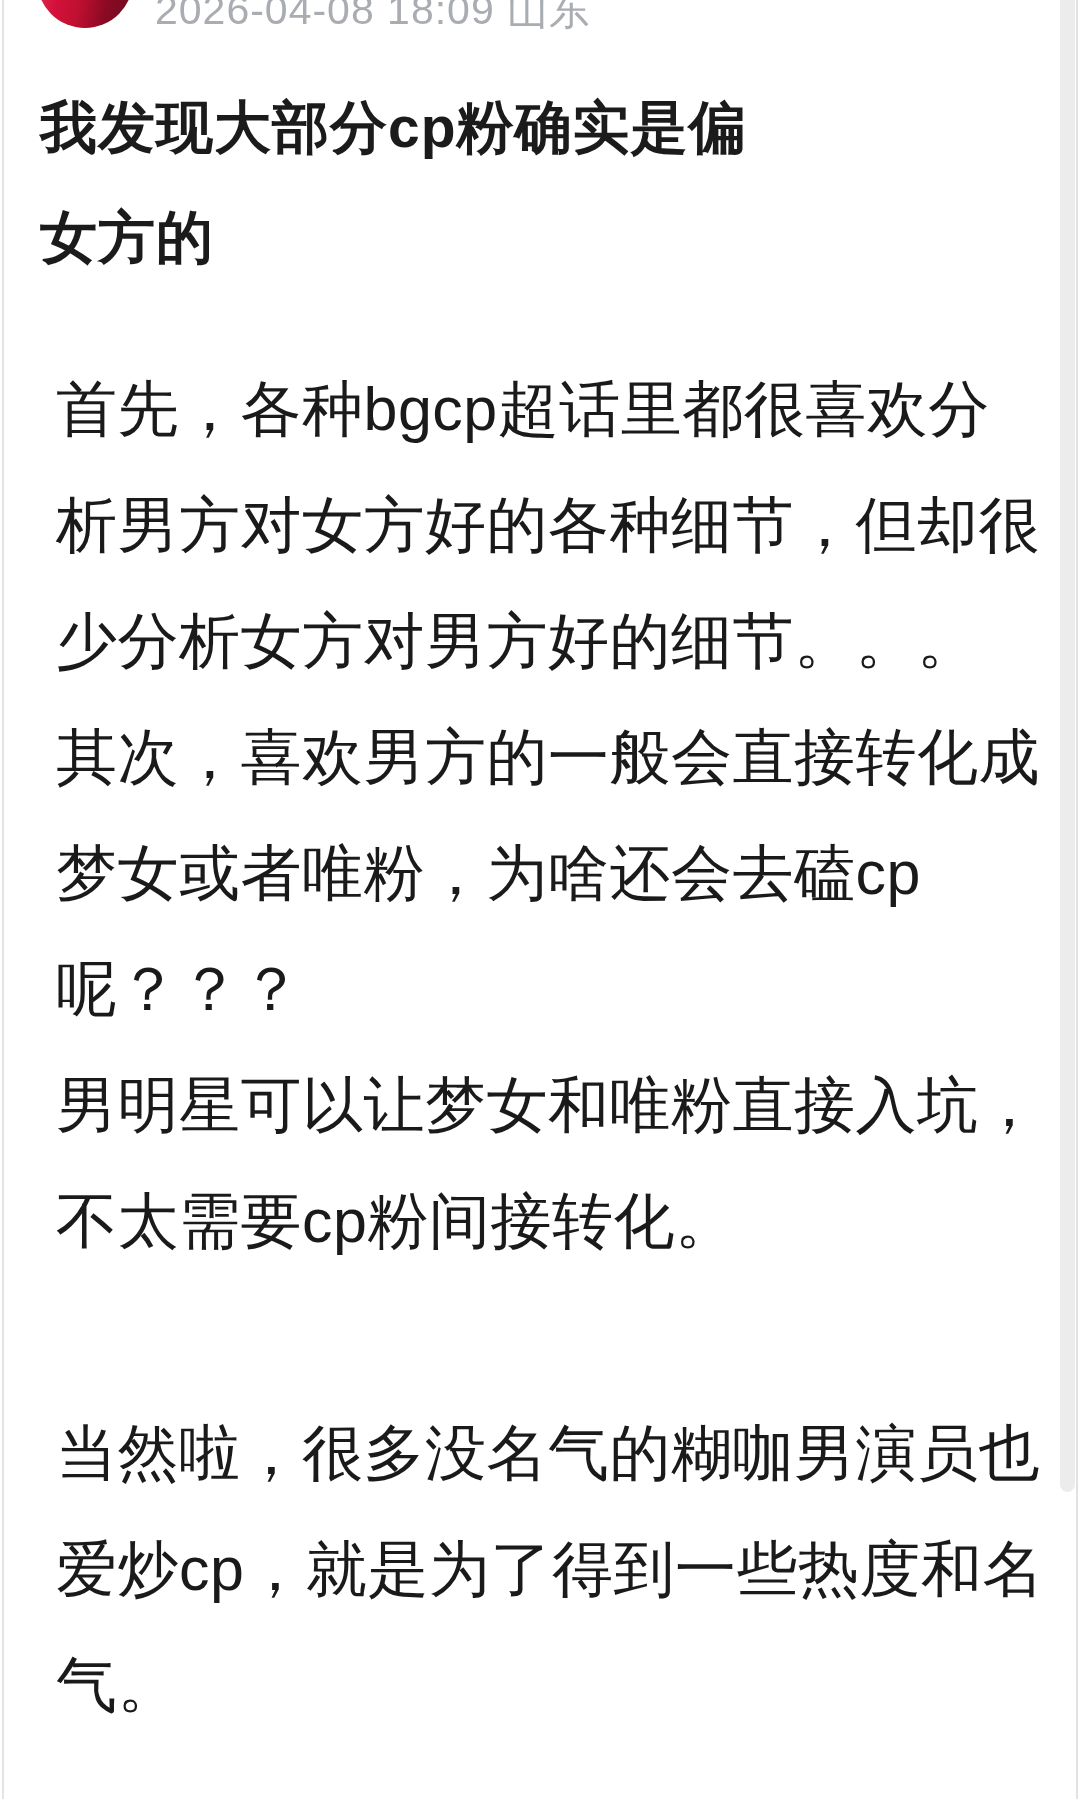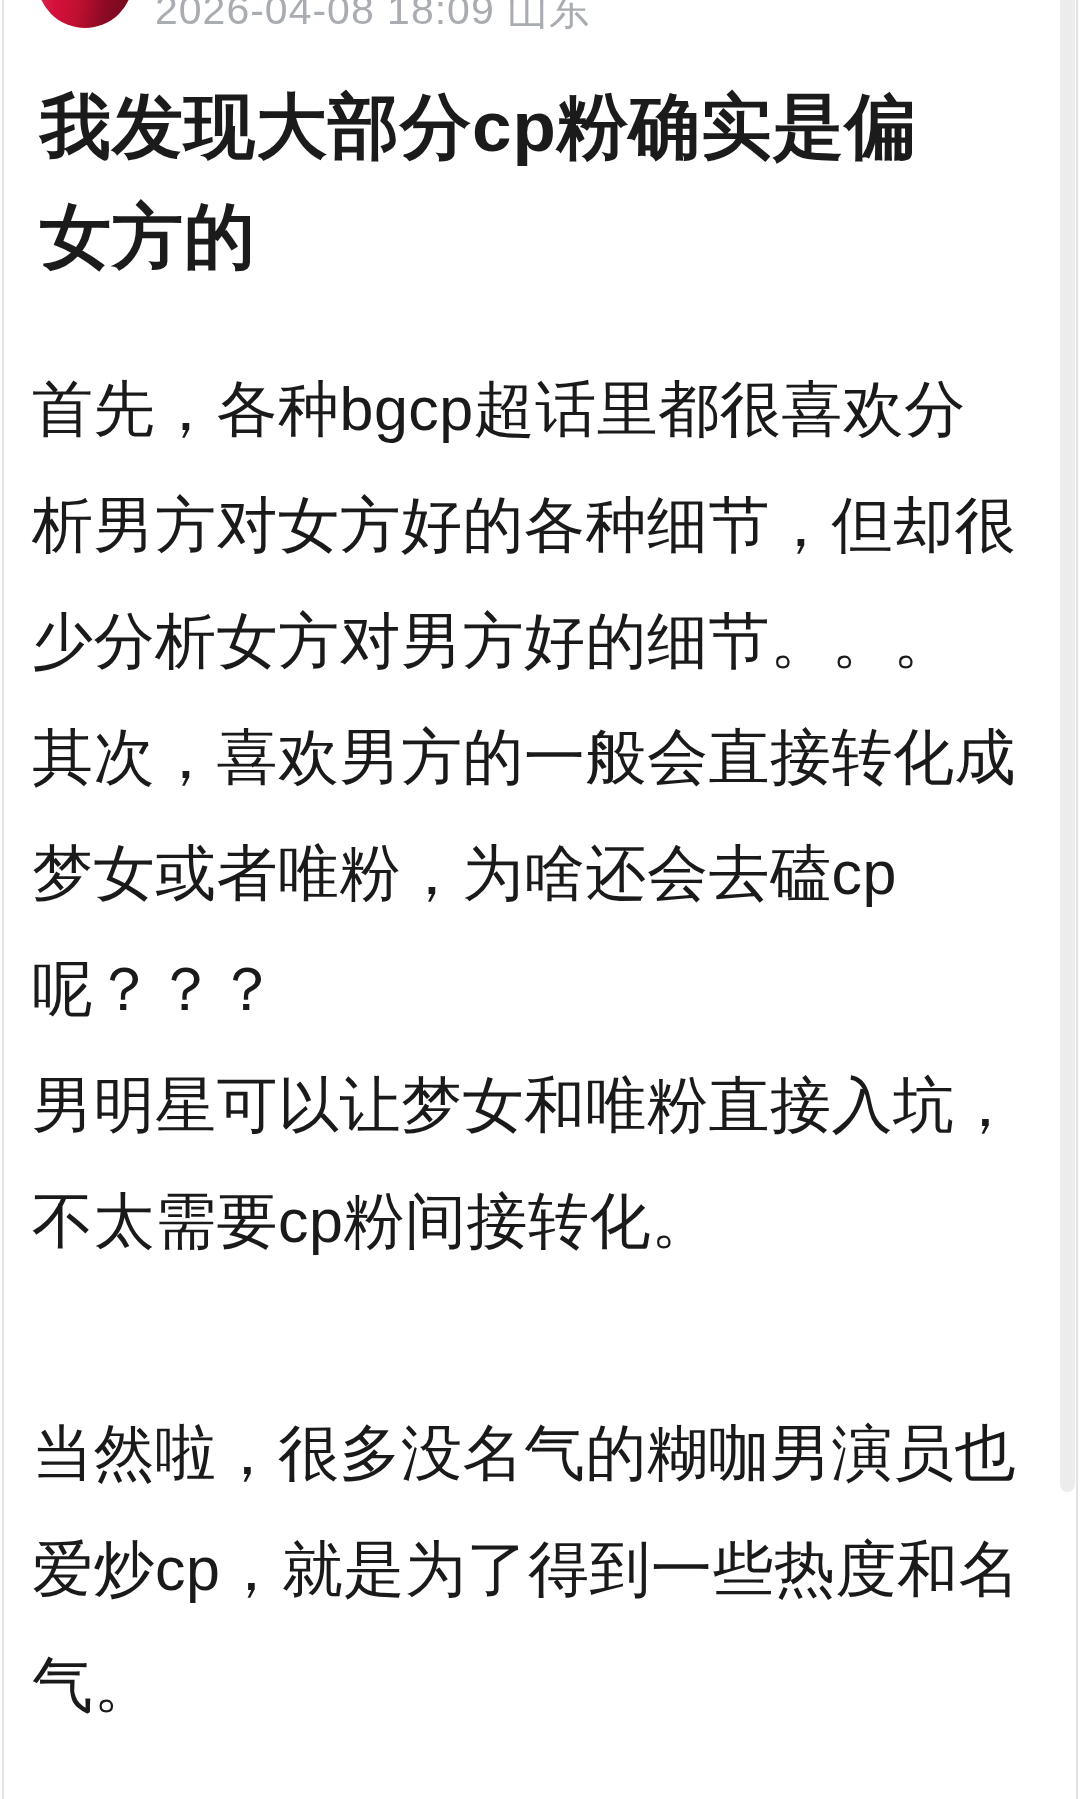--- a/index.html
+++ b/index.html
@@ -62,30 +62,30 @@
     letter-spacing: 1px;
     color: #a9adb2;
     white-space: nowrap;
   }
   .title {
     position: absolute;
     left: 40px;
     top: 72px;
     width: 1000px;
     margin: 0;
-    font-size: 71px;
+    font-size: 57px;
     font-weight: 700;
     line-height: 110px;
     letter-spacing: 1px;
     color: #1b1b1b;
     white-space: pre-line;
   }
   .body-text {
     position: absolute;
-    left: 32px;
+    left: 56px;
     top: 351px;
     width: 1000px;
     font-size: 61px;
     font-weight: 400;
     line-height: 116px;
     letter-spacing: 0.5px;
     color: #1a1a1a;
     white-space: pre-line;
   }
 </style>

